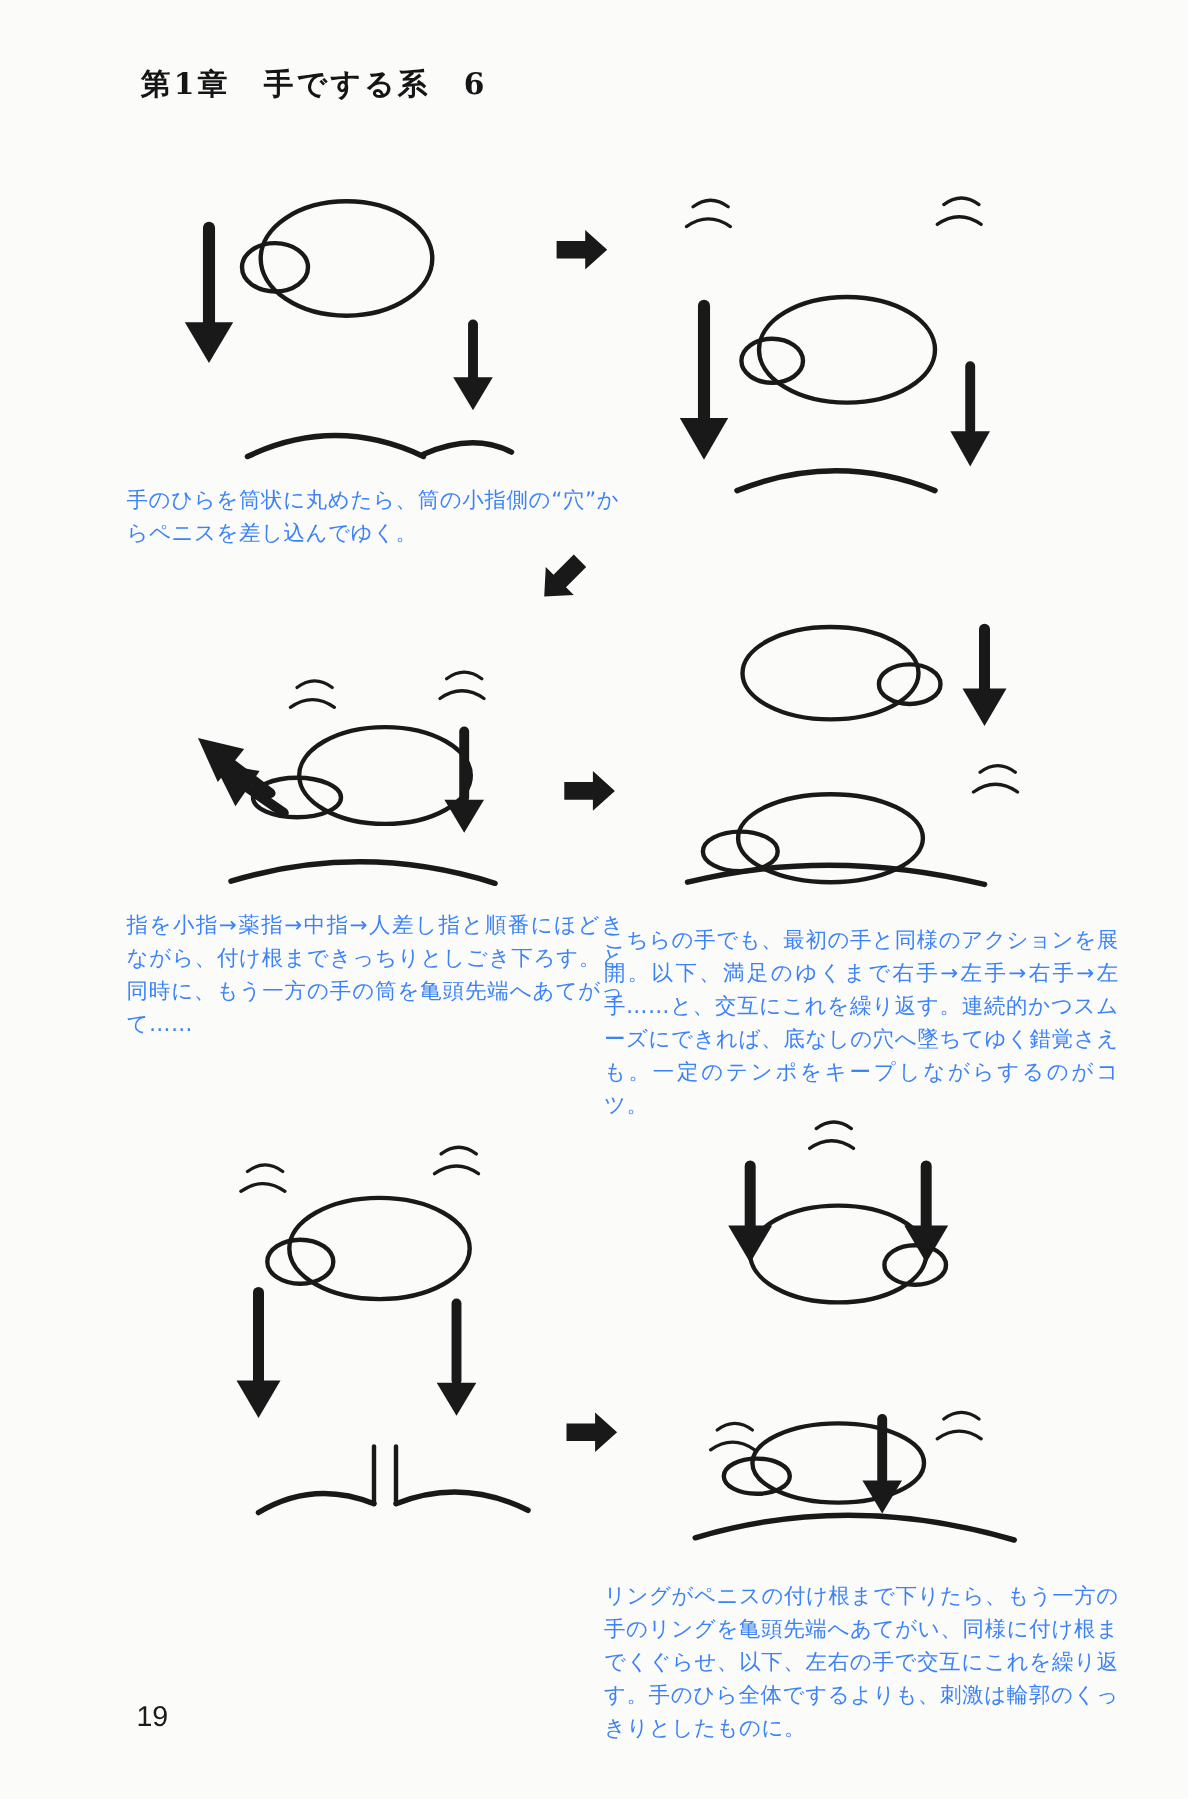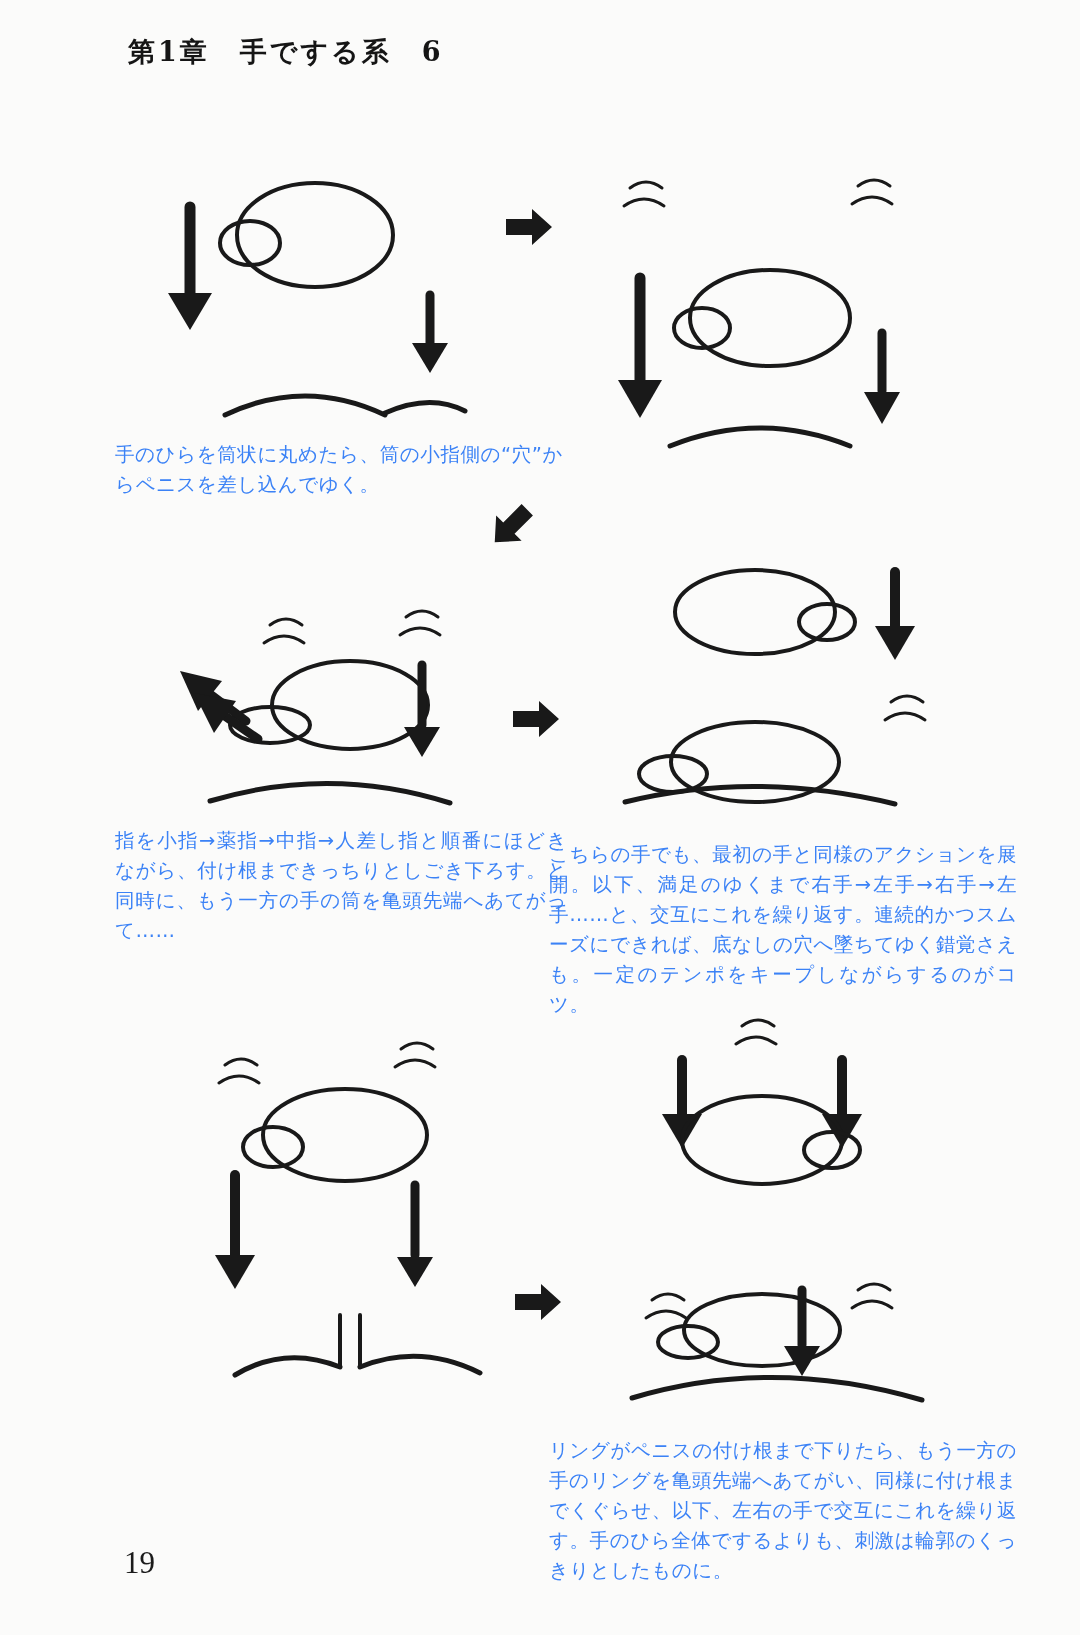--- a/index.html
+++ b/index.html
@@ -6,21 +6,21 @@
   .page{
     position:relative;
     width:1080px;height:1635px;
     margin:0 auto;
     background:#fbfbfa;
     overflow:hidden;
     font-family:"DejaVu Sans",sans-serif;
     color:#1c1c1c;
   }
   .header{
-    position:absolute;left:128px;top:34px;
+    position:absolute;left:128px;top:58px;
     font-family:"DejaVu Serif",serif;
     font-size:27px;font-weight:bold;
     letter-spacing:3px;color:#151515;
     white-space:pre;
   }
   .caption{
     position:absolute;
     font-size:19.5px;line-height:30px;
     font-weight:500;color:#3b82f6;
     text-align:justify;
@@ -40,22 +40,22 @@
   .p5{left:165px;top:1015px;}
   .p6{left:592px;top:1000px;}
   .flow{position:absolute;width:50px;height:40px;}
   .flow svg{width:100%;height:100%;}
   .f1{left:504px;top:207px;}
   .f2{left:486px;top:506px;transform:rotate(135deg);}
   .f3{left:511px;top:699px;}
   .f4{left:513px;top:1282px;}
   .pagenum{
     position:absolute;left:124px;top:1545px;
-    font-family:Liberation Serif, serif;
-    font-size:31px;color:#1b1b1b;
+    font-family:Liberation Sans, sans-serif;
+    font-size:26px;color:#1b1b1b;
   }
   .sk{stroke:#191919;fill:none;stroke-linecap:round;}
 </style>
 </head>
 <body>
 
 <div class="page">
 
   <div class="header">第1章　手でする系　6</div>
 

